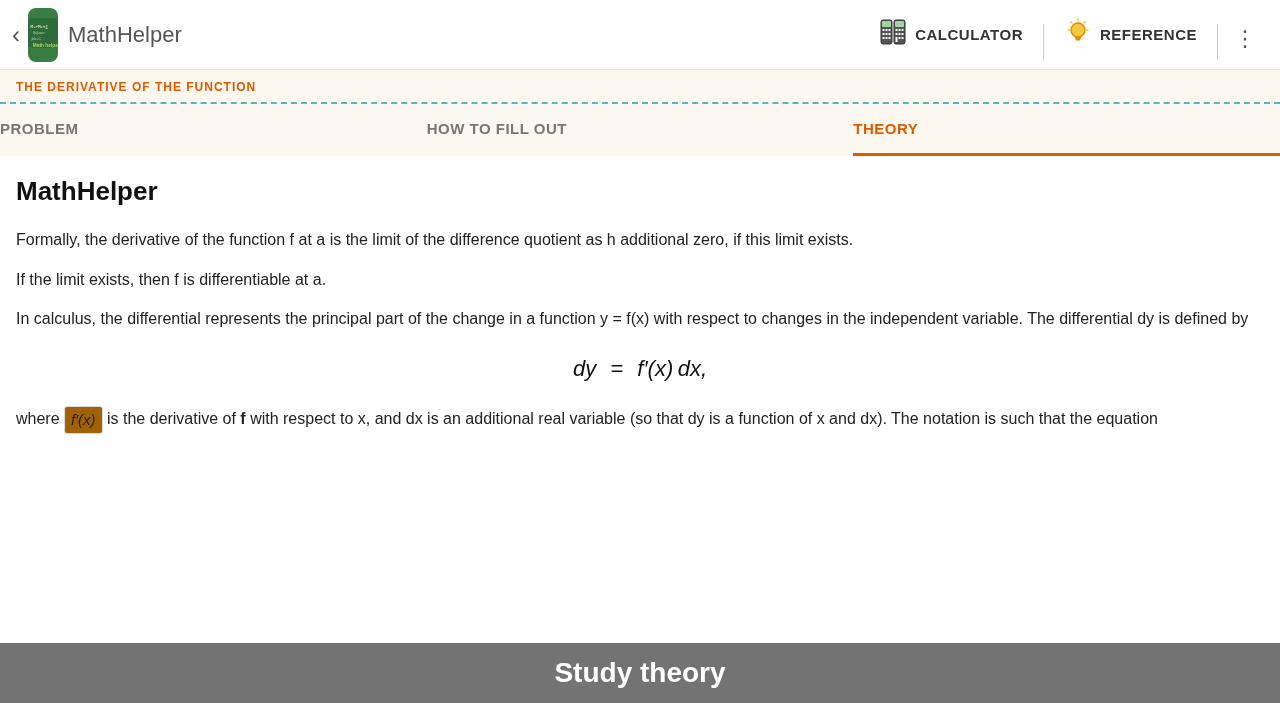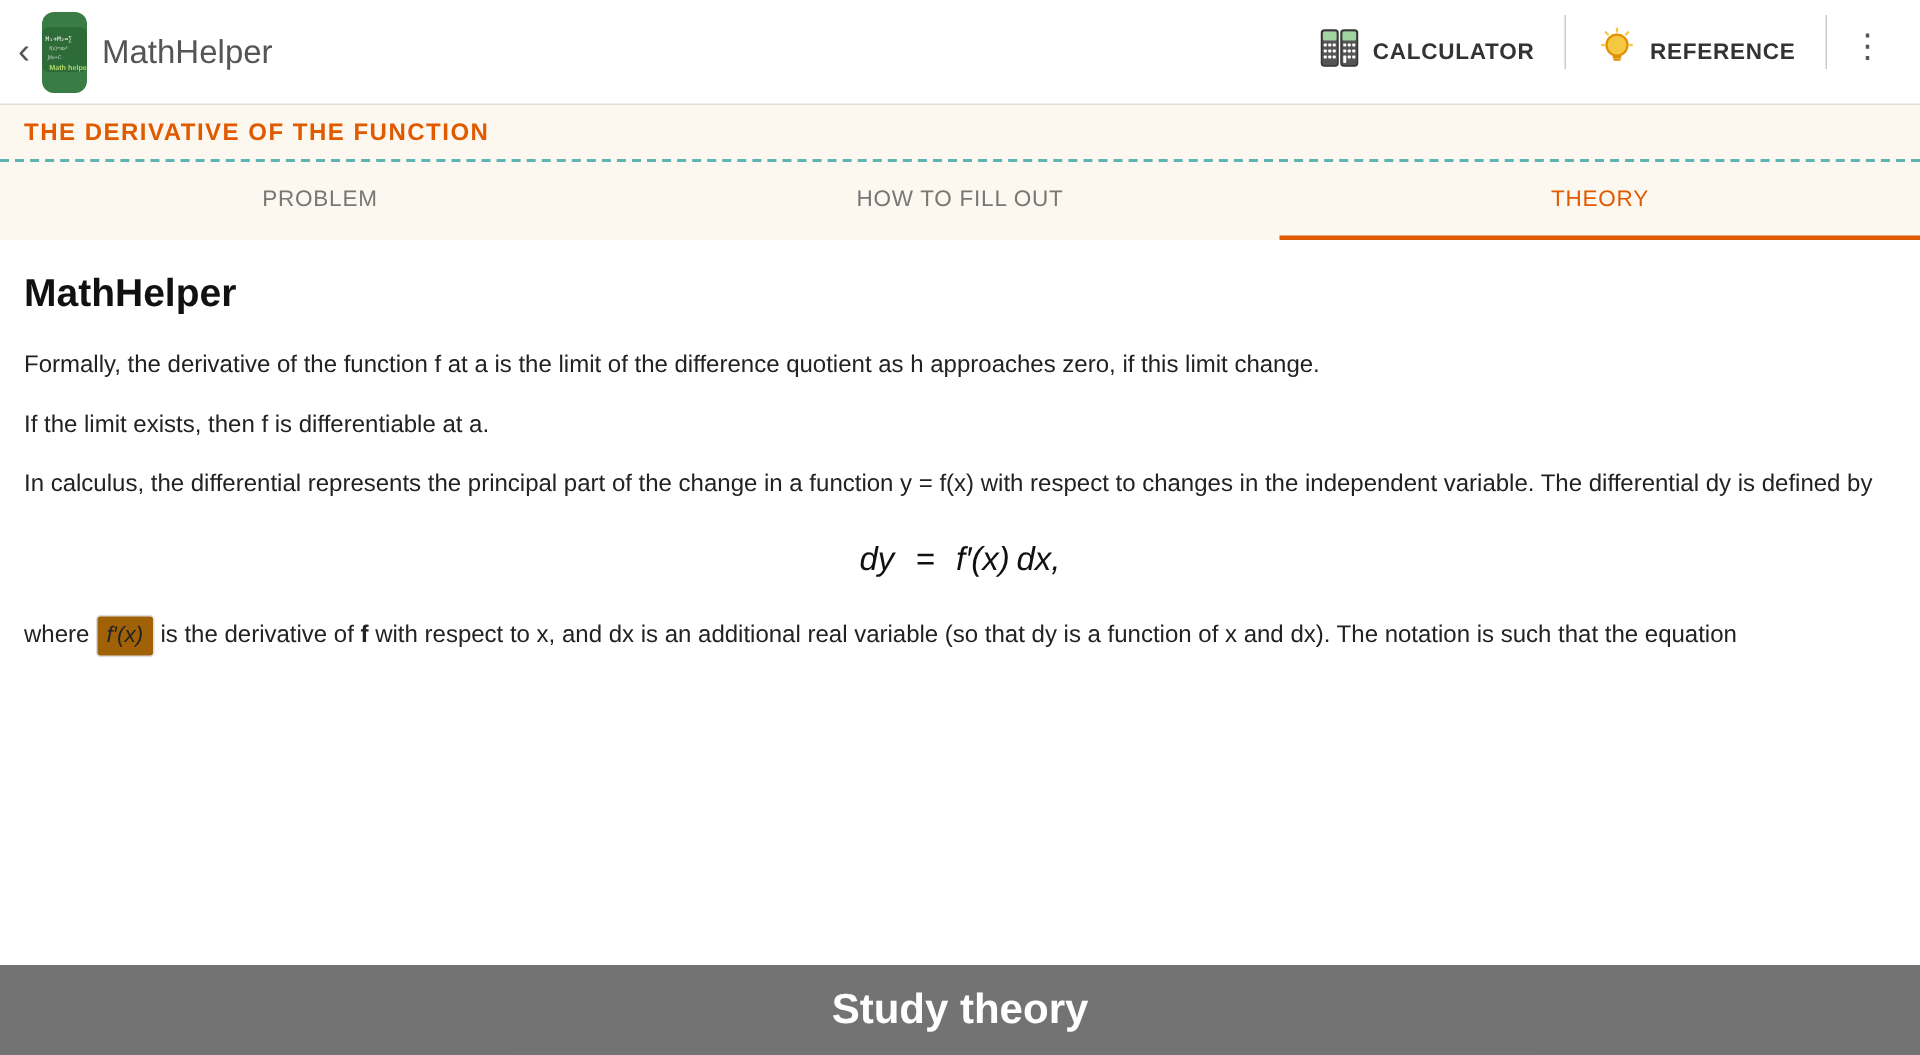--- a/index.html
+++ b/index.html
@@ -36,21 +36,21 @@
       overflow: hidden;
       position: relative;
     }
     .app-title {
       font-size: 22px;
       color: #555;
       font-weight: 400;
     }
     .header-right {
       display: flex;
-      align-items: flex-start;
+      align-items: flex-end;
       gap: 0;
     }
     .header-btn {
       display: flex;
       align-items: center;
       gap: 8px;
       padding: 8px 16px;
       cursor: pointer;
       border: none;
       background: transparent;
@@ -76,37 +76,36 @@
     }
 
     
     .section-title-bar {
       background: #fdf8ef;
       padding: 10px 16px 0 16px;
       border-bottom: 2px dashed #5bb5b5;
     }
     .section-title {
       color: #e05a00;
-      font-size: 16px;
+      font-size: 12px;
       font-weight: 700;
       letter-spacing: 1px;
       padding-bottom: 8px;
     }
 
     
     .tabs {
       display: flex;
       background: #fdf8ef;
     }
     .tab {
       flex: 1;
-      text-align: center;
       padding: 16px 0;
       font-size: 15px;
-      font-weight: 400;
+      font-weight: 700;
       letter-spacing: 0.5px;
       color: #777;
       cursor: pointer;
       border-bottom: 3px solid transparent;
       position: relative;
     }
     .tab.active {
       color: #e05a00;
       border-bottom: 3px solid #e05a00;
     }
@@ -284,21 +283,21 @@
 
 <div class="tabs">
   <div class="tab">PROBLEM</div>
   <div class="tab">HOW TO FILL OUT</div>
   <div class="tab active">THEORY</div>
 </div>
 
 <div class="content">
   <h2>MathHelper</h2>
 
-  <p>Formally, the derivative of the function f at a is the limit of the difference quotient as h approaches zero, if this limit change.</p>
+  <p>Formally, the derivative of the function f at a is the limit of the difference quotient as h additional zero, if this limit exists.</p>
   <p>If the limit exists, then f is differentiable at a.</p>
 
 
   <p>In calculus, the differential represents the principal part of the change in a function y = f(x) with respect to changes in the independent variable. The differential dy is defined by</p>
 
   <div class="formula-block">
     <i>dy</i>
     <span style="padding: 0 8px;">=</span>
     <i>f′</i>(<i>x</i>) <i>dx</i>,
   </div>

